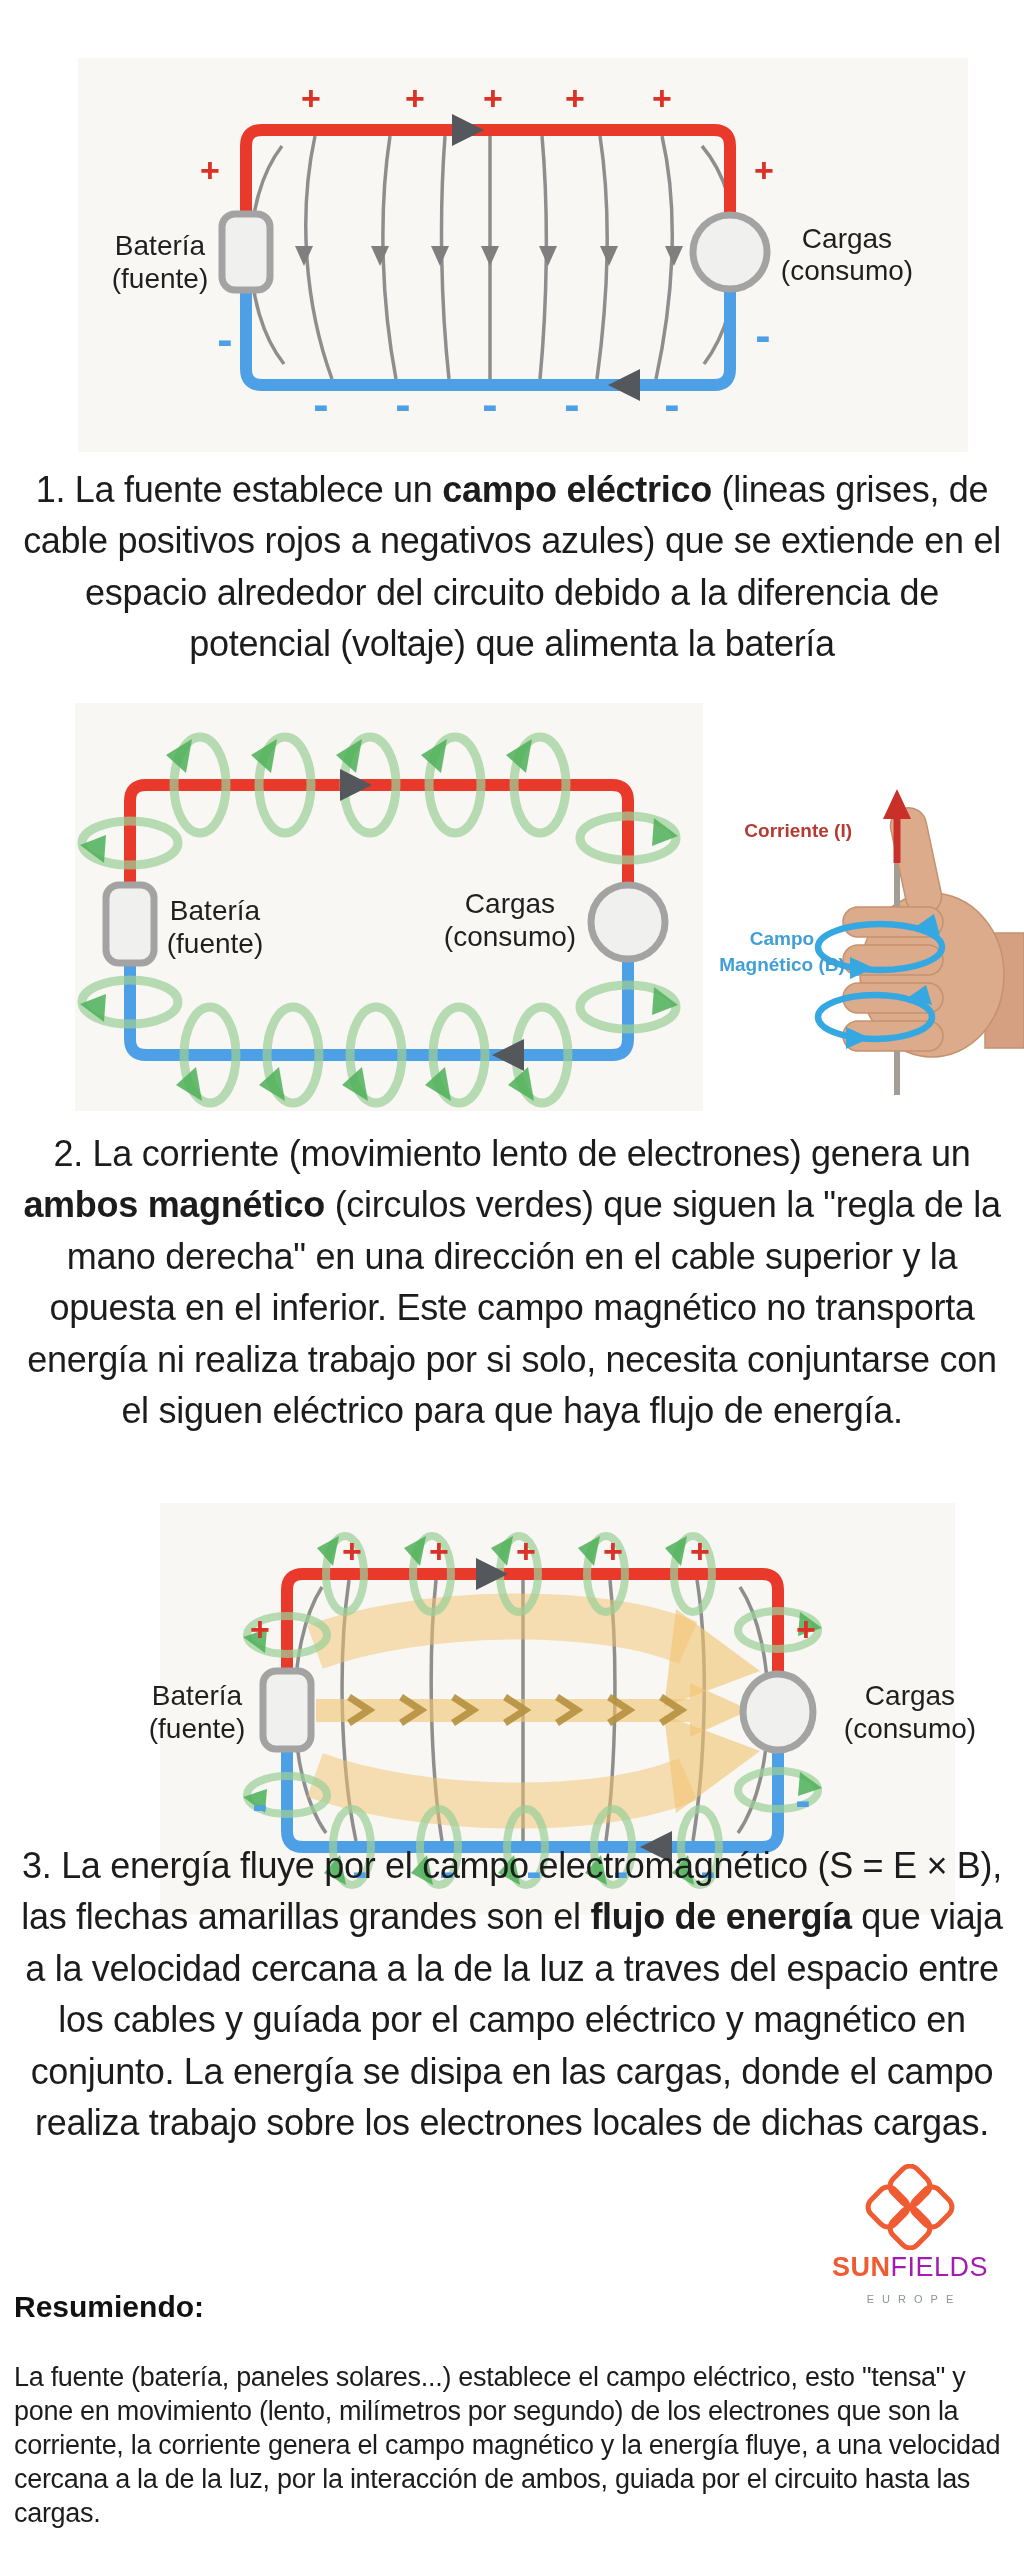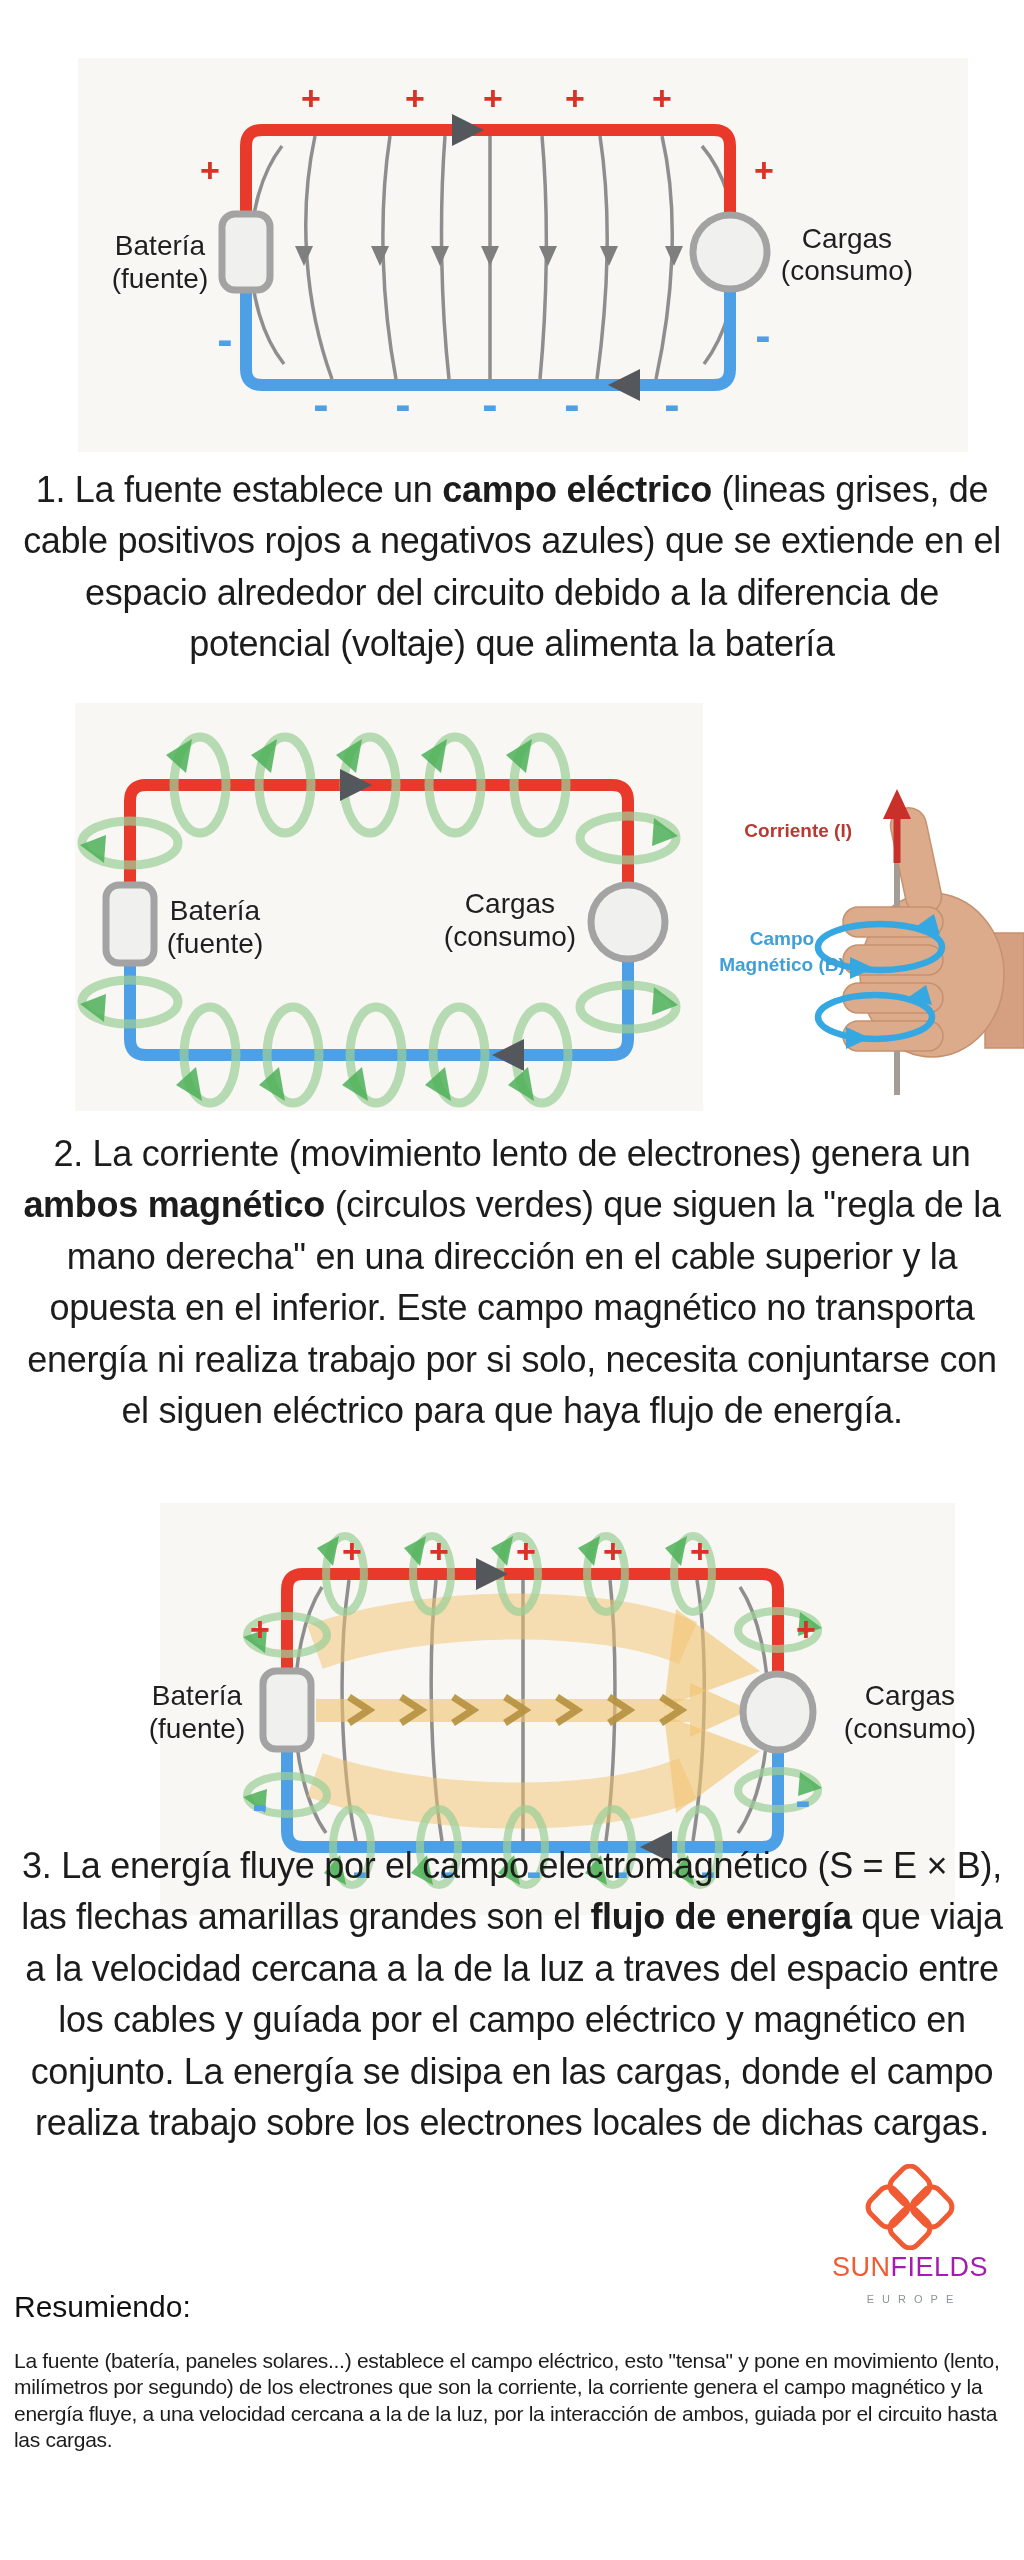--- a/index.html
+++ b/index.html
@@ -36,28 +36,28 @@
   .skin2{fill:#d4a081;stroke:#c6916d;stroke-width:1.5;}
   .handwire{stroke:#a39d96;stroke-width:6;fill:none;}
   .bluefield{stroke:#35a8e2;stroke-width:6.5;fill:none;}
   .bluefill{fill:#35a8e2;}
   .redarrow{stroke:#c9302a;stroke-width:7;fill:none;}
   .redfill{fill:#c9302a;}
   .handlbl-red{font-size:19px;font-weight:bold;fill:#b63a31;}
   .handlbl-blue{font-size:19px;font-weight:bold;fill:#3f9fd8;text-anchor:middle;}
   #logo{position:absolute;top:2164px;left:820px;width:180px;text-align:center;}
   #logo .brand{font-size:27px;letter-spacing:0.5px;margin-top:2px;white-space:nowrap;}
-  #logo .sun{color:#f15b33;font-weight:normal;}
+  #logo .sun{color:#f15b33;font-weight:bold;}
   #logo .fields{color:#a21caf;font-weight:normal;}
   #logo .europe{font-size:11px;color:#8d939b;letter-spacing:8px;margin-top:10px;margin-left:8px;}
   .logoflower{margin:0 auto;}
   .petal{fill:none;stroke:#f15b33;stroke-width:5;}
   #summary{position:absolute;top:2290px;left:14px;width:1000px;}
-  #summary .sum-head{font-size:30px;font-weight:normal;color:#111;}
-  #summary .sum-body{font-size:21px;line-height:1.26;letter-spacing:-0.3px;margin-top:24px;color:#1c1c1c;}
+  #summary .sum-head{font-size:30px;font-weight:bold;color:#111;}
+  #summary .sum-body{font-size:27px;line-height:1.26;letter-spacing:-0.3px;margin-top:36px;color:#1c1c1c;}
 </style>
 </head>
 <body>
 
 <svg class="sec" style="top:0" width="1024" height="460" viewBox="0 0 1024 460">
   <rect class="bgcard" x="78" y="58" width="890" height="394"></rect>
 
   <g>
     <path class="fl" d="M282,146 C240,200 240,308 284,364"></path>
     <path class="fl" d="M702,146 C748,200 748,306 704,364"></path>

